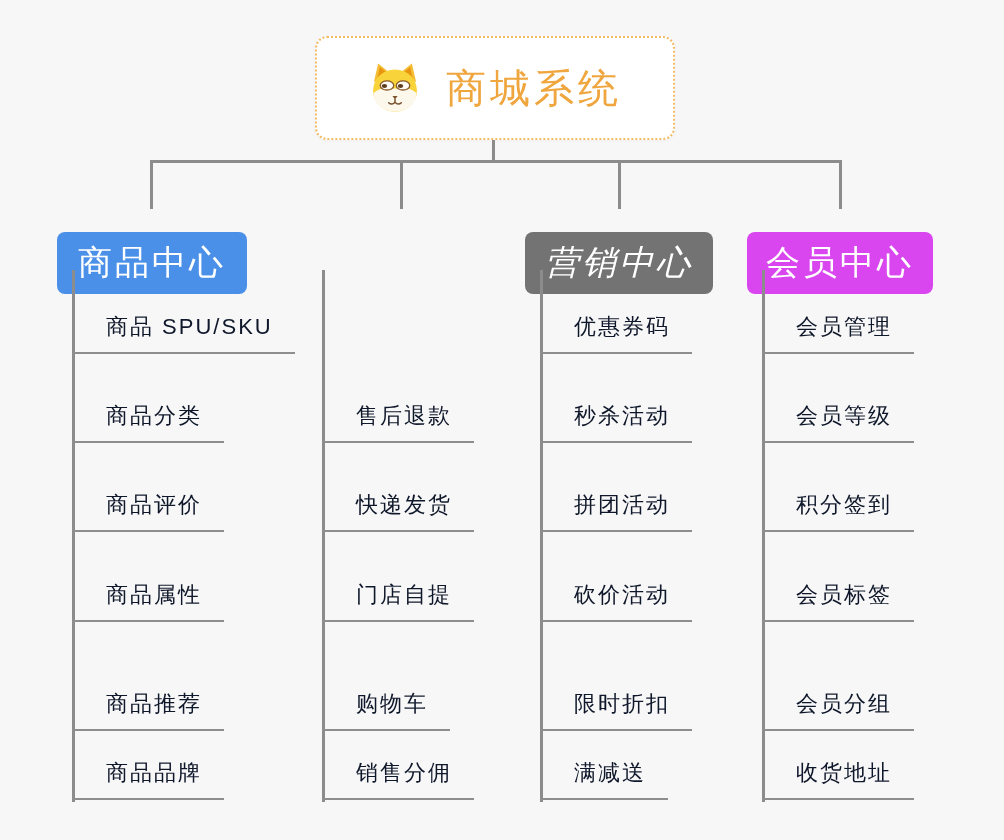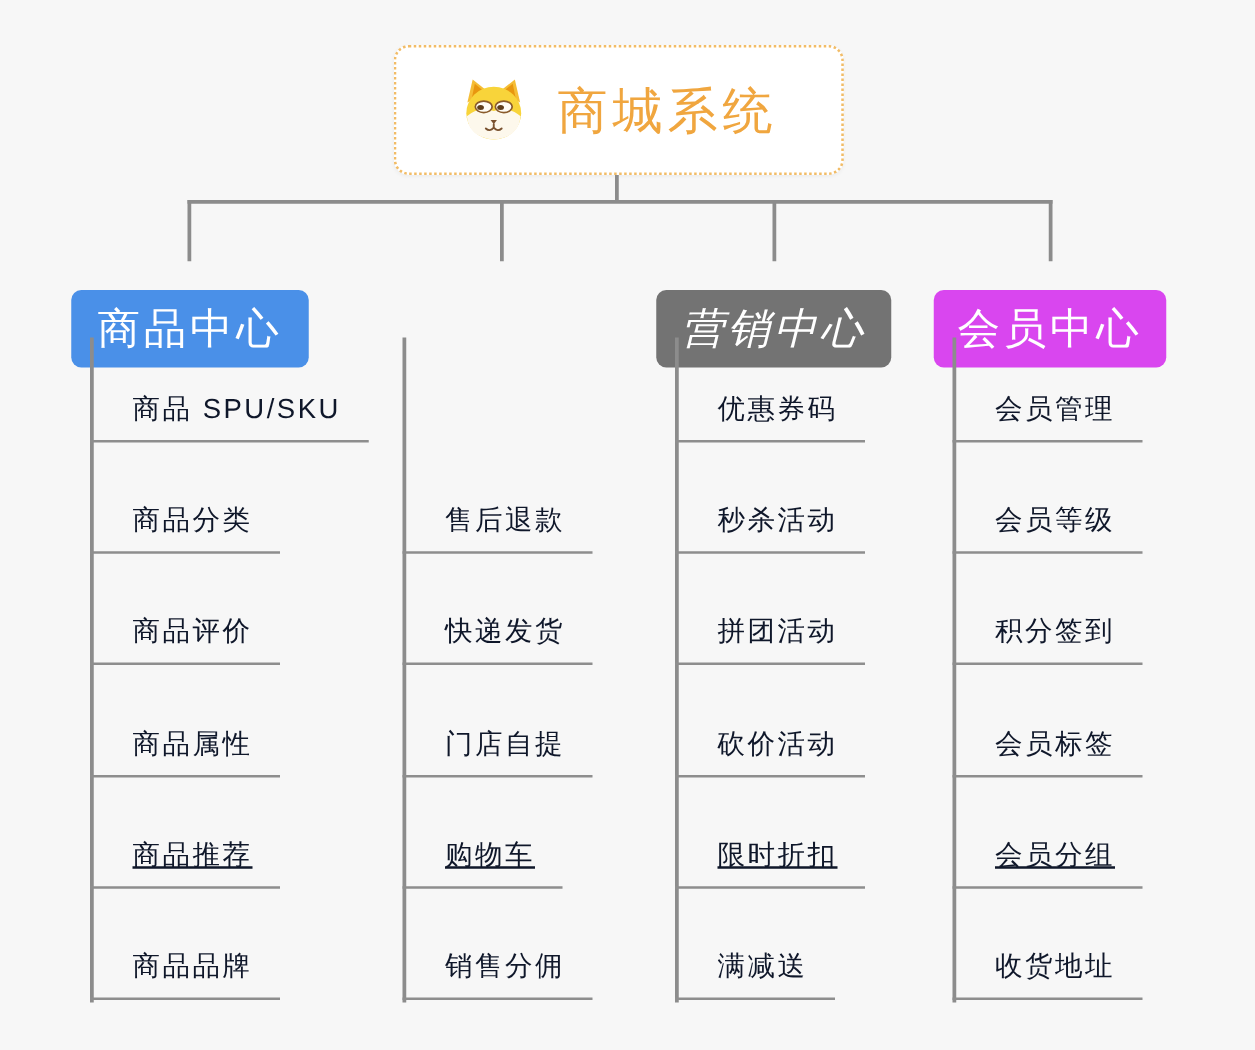--- a/index.html
+++ b/index.html
@@ -97,21 +97,21 @@
     font-size: 22px;
     line-height: 30px;
     letter-spacing: 2px;
     color: #0f172a;
     white-space: nowrap;
   }
   .leaf.l1 { top: 104px; }
   .leaf.l2 { top: 193px; }
   .leaf.l3 { top: 282px; }
   .leaf.l4 { top: 372px; }
-  .leaf.l5 { top: 461px; text-decoration: underline; }
+  .leaf.l5 { top: 481px; }
   .leaf.l6 { top: 550px; }
 </style>
 </head>
 <body>
 
 <div class="stage">
 
   <div class="root-node">
     <svg class="root-icon" viewBox="0 0 64 60" xmlns="http://www.w3.org/2000/svg" aria-hidden="true">
       <polygon points="12,1 27,13 7,23" fill="#f5bd35"></polygon>

